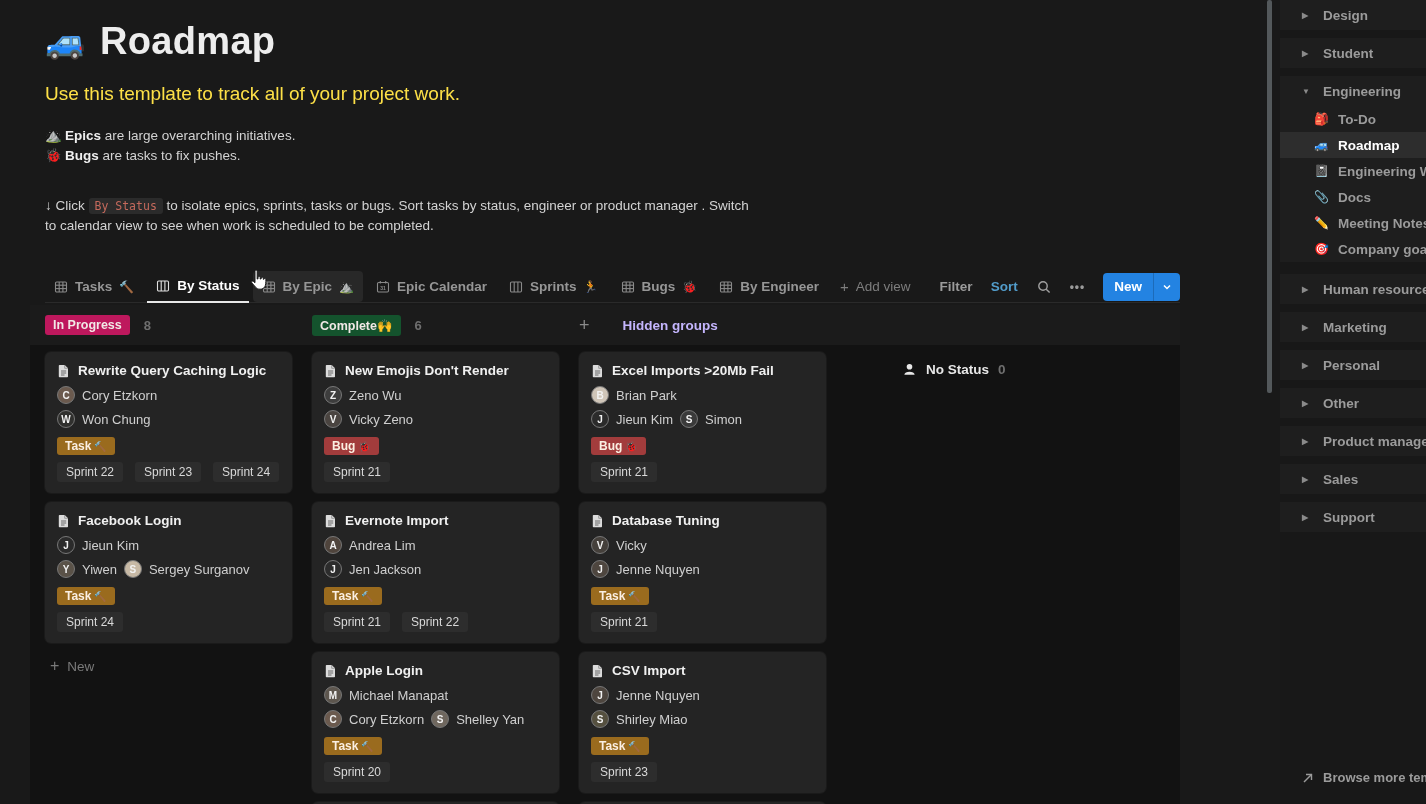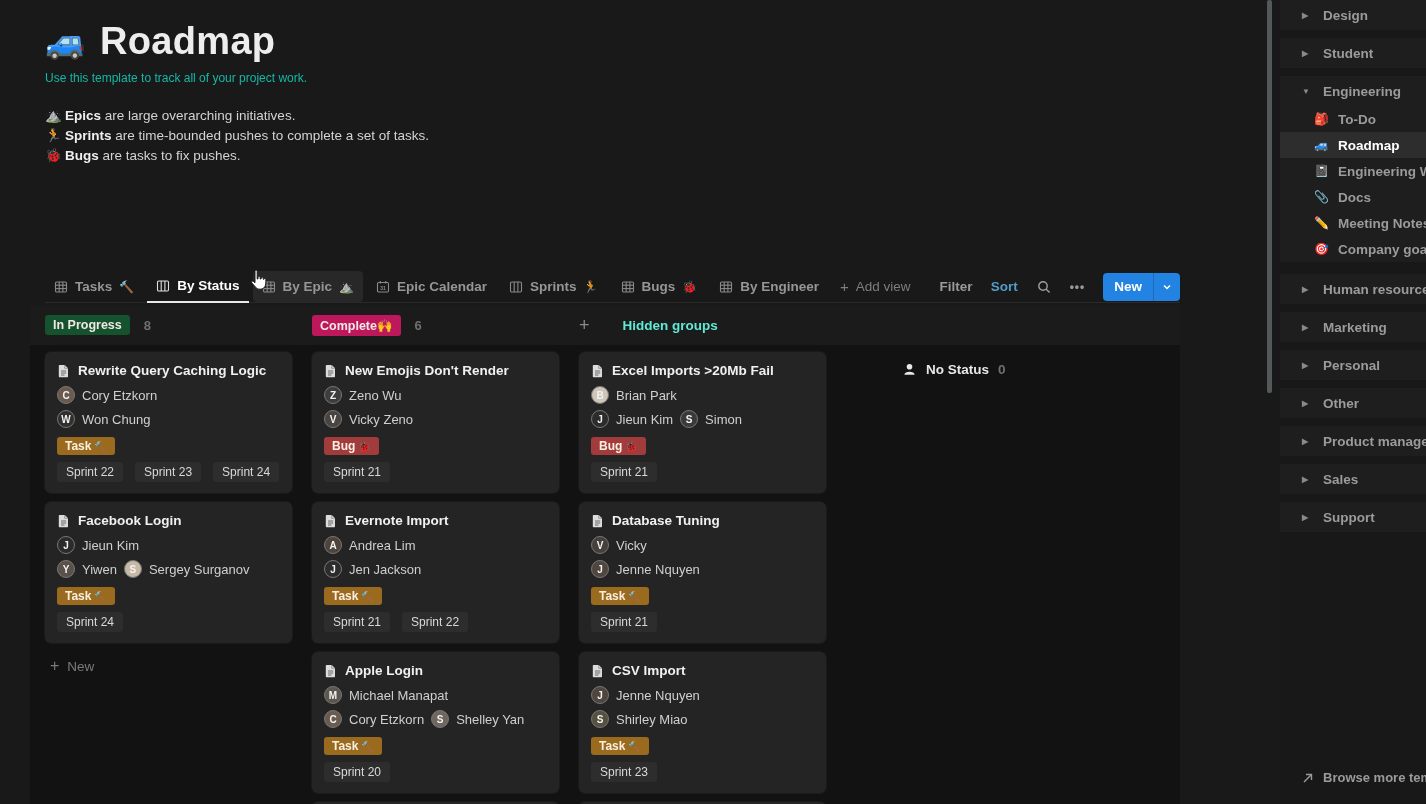--- a/index.html
+++ b/index.html
@@ -6,21 +6,21 @@
   html,body { width:1426px; height:804px; background:#191919; overflow:hidden;
               font-family:"Liberation Sans", sans-serif; }
   .stage { position:relative; width:1426px; height:804px; background:#191919; color:#d3d3d3; }
 
   
   .main { position:absolute; left:0; top:0; width:1268px; height:804px; overflow:hidden; }
 
   .page-title-row { display:flex; align-items:center; gap:14px; margin:20px 0 0 45px; }
   .page-icon { font-size:33px; line-height:1; }
   .page-title { font-size:38px; font-weight:700; color:#ededed; letter-spacing:.3px; }
-  .page-subtitle { margin:8px 0 0 45px; font-size:12px; color:#14b8a6; }
+  .page-subtitle { margin:20px 0 0 45px; font-size:19px; color:#fde047; }
 
   .definitions { margin:21px 0 0 45px; font-size:13.5px; line-height:20px; color:#d3d3d3; }
   .def-line .b-icon { display:inline-block; width:20px; }
   .def-line .term { font-weight:700; color:#efefef; }
 
   .instruction { margin:30px 0 0 45px; width:706px; font-size:13.5px; line-height:20px; color:#d3d3d3; }
   .code { background:#2b2b2b; color:#c4695c; font-family:"DejaVu Sans Mono", monospace;
           font-size:11.5px; padding:1px 6px; border-radius:3px; }
 
   
@@ -53,21 +53,21 @@
   .board { position:absolute; top:305px; left:30px; width:1150px; height:499px;
            background:#121212; overflow:hidden; }
   .board-header { display:flex; align-items:center; height:40px; background:#1b1b1b;
                   padding-left:15px; }
   .col-head { width:247px; margin-right:20px; display:flex; align-items:center; gap:14px; }
   .status-badge { font-size:12.5px; font-weight:600; color:#f1e8e6; padding:3px 8px;
                   border-radius:3px; white-space:nowrap; }
   .col-count { font-size:13px; color:#6f6f6f; font-weight:600; }
   .hidden-head { display:flex; align-items:center; gap:33px; }
   .hg-plus { color:#8a8a8a; font-size:18px; cursor:pointer; }
-  .hg-label { color:#5eead4; font-size:13.5px; font-weight:600; }
+  .hg-label { color:#c4b5fd; font-size:13.5px; font-weight:600; }
 
   .board-body { display:flex; gap:20px; padding:7px 0 0 15px; }
   .column { width:247px; display:flex; flex-direction:column; gap:9px; }
   .card { background:#242424; border-radius:6px; padding:9px 12px 11px;
           box-shadow:0 0 0 1px rgba(255,255,255,.035); cursor:pointer; }
   .card-title { display:flex; align-items:center; gap:8px; font-size:13.5px; font-weight:700;
                 color:#f0f0f0; margin:2px 0 8px; }
   .card-title svg { flex:none; }
   .assignee-row { display:flex; align-items:center; gap:7px; margin:6px 0; font-size:13px;
                   color:#cfcfcf; white-space:nowrap; }
@@ -124,24 +124,26 @@
   <div class="main">
 
     <div class="page-title-row">
       <span class="page-icon">🚙</span>
       <span class="page-title">Roadmap</span>
     </div>
     <p class="page-subtitle">Use this template to track all of your project work.</p>
 
     <div class="definitions" id="definitions">
         <div class="def-line"><span class="b-icon">⛰️</span><span class="term">Epics</span><span> are large overarching initiatives.</span></div>
-        <div class="def-line"><span class="b-icon">🏃</span><span class="term">Sprints</span><span> are time-bounded pushes to complete a set of tasks.</span></div>
         <div class="def-line"><span class="b-icon">🐞</span><span class="term">Bugs</span><span> are tasks to fix pushes.</span></div>
       </div>
 
+    <p class="instruction">
+      <span>↓ Click </span><span class="code">By Status</span><span> to isolate epics, sprints, tasks or bugs. Sort tasks by status, engineer or product manager . Switch to calendar view to see when work is scheduled to be completed.</span>
+    </p>
 
     <div class="tabbar">
       <div class="tabs" id="tabs">
           <div class="tab">
             <span style="display: flex;">
               <svg width="14" height="14" viewBox="0 0 14 14">
                 <g fill="none" stroke="currentColor" stroke-width="1.1">
                   <rect x="1.5" y="2" width="11" height="10" rx="1.2"></rect>
                   <line x1="1.5" y1="5.2" x2="12.5" y2="5.2"></line>
                   <line x1="1.5" y1="8.6" x2="12.5" y2="8.6"></line>
@@ -260,25 +262,25 @@
                 <polyline points="2,3.5 5,6.5 8,3.5" fill="none" stroke="#fff" stroke-width="1.5"></polyline>
               </svg>
           </span>
         </div>
       </div>
     </div>
 
     <div class="board">
       <div class="board-header" id="board-header">
           <div class="col-head">
-            <span class="status-badge" style="background: #14532d;">In Progress</span>
+            <span class="status-badge" style="background: #be185d;">In Progress</span>
             <span class="col-count">8</span>
           </div>
           <div class="col-head">
-            <span class="status-badge" style="background: #be185d;">Complete🙌</span>
+            <span class="status-badge" style="background: #14532d;">Complete🙌</span>
             <span class="col-count">6</span>
           </div>
           <div class="hidden-head">
             <span class="hg-plus">+</span>
             <span class="hg-label">Hidden groups</span>
           </div>
         </div>
       <div class="board-body" id="board-body">
           <div class="column">
             <div class="card">

